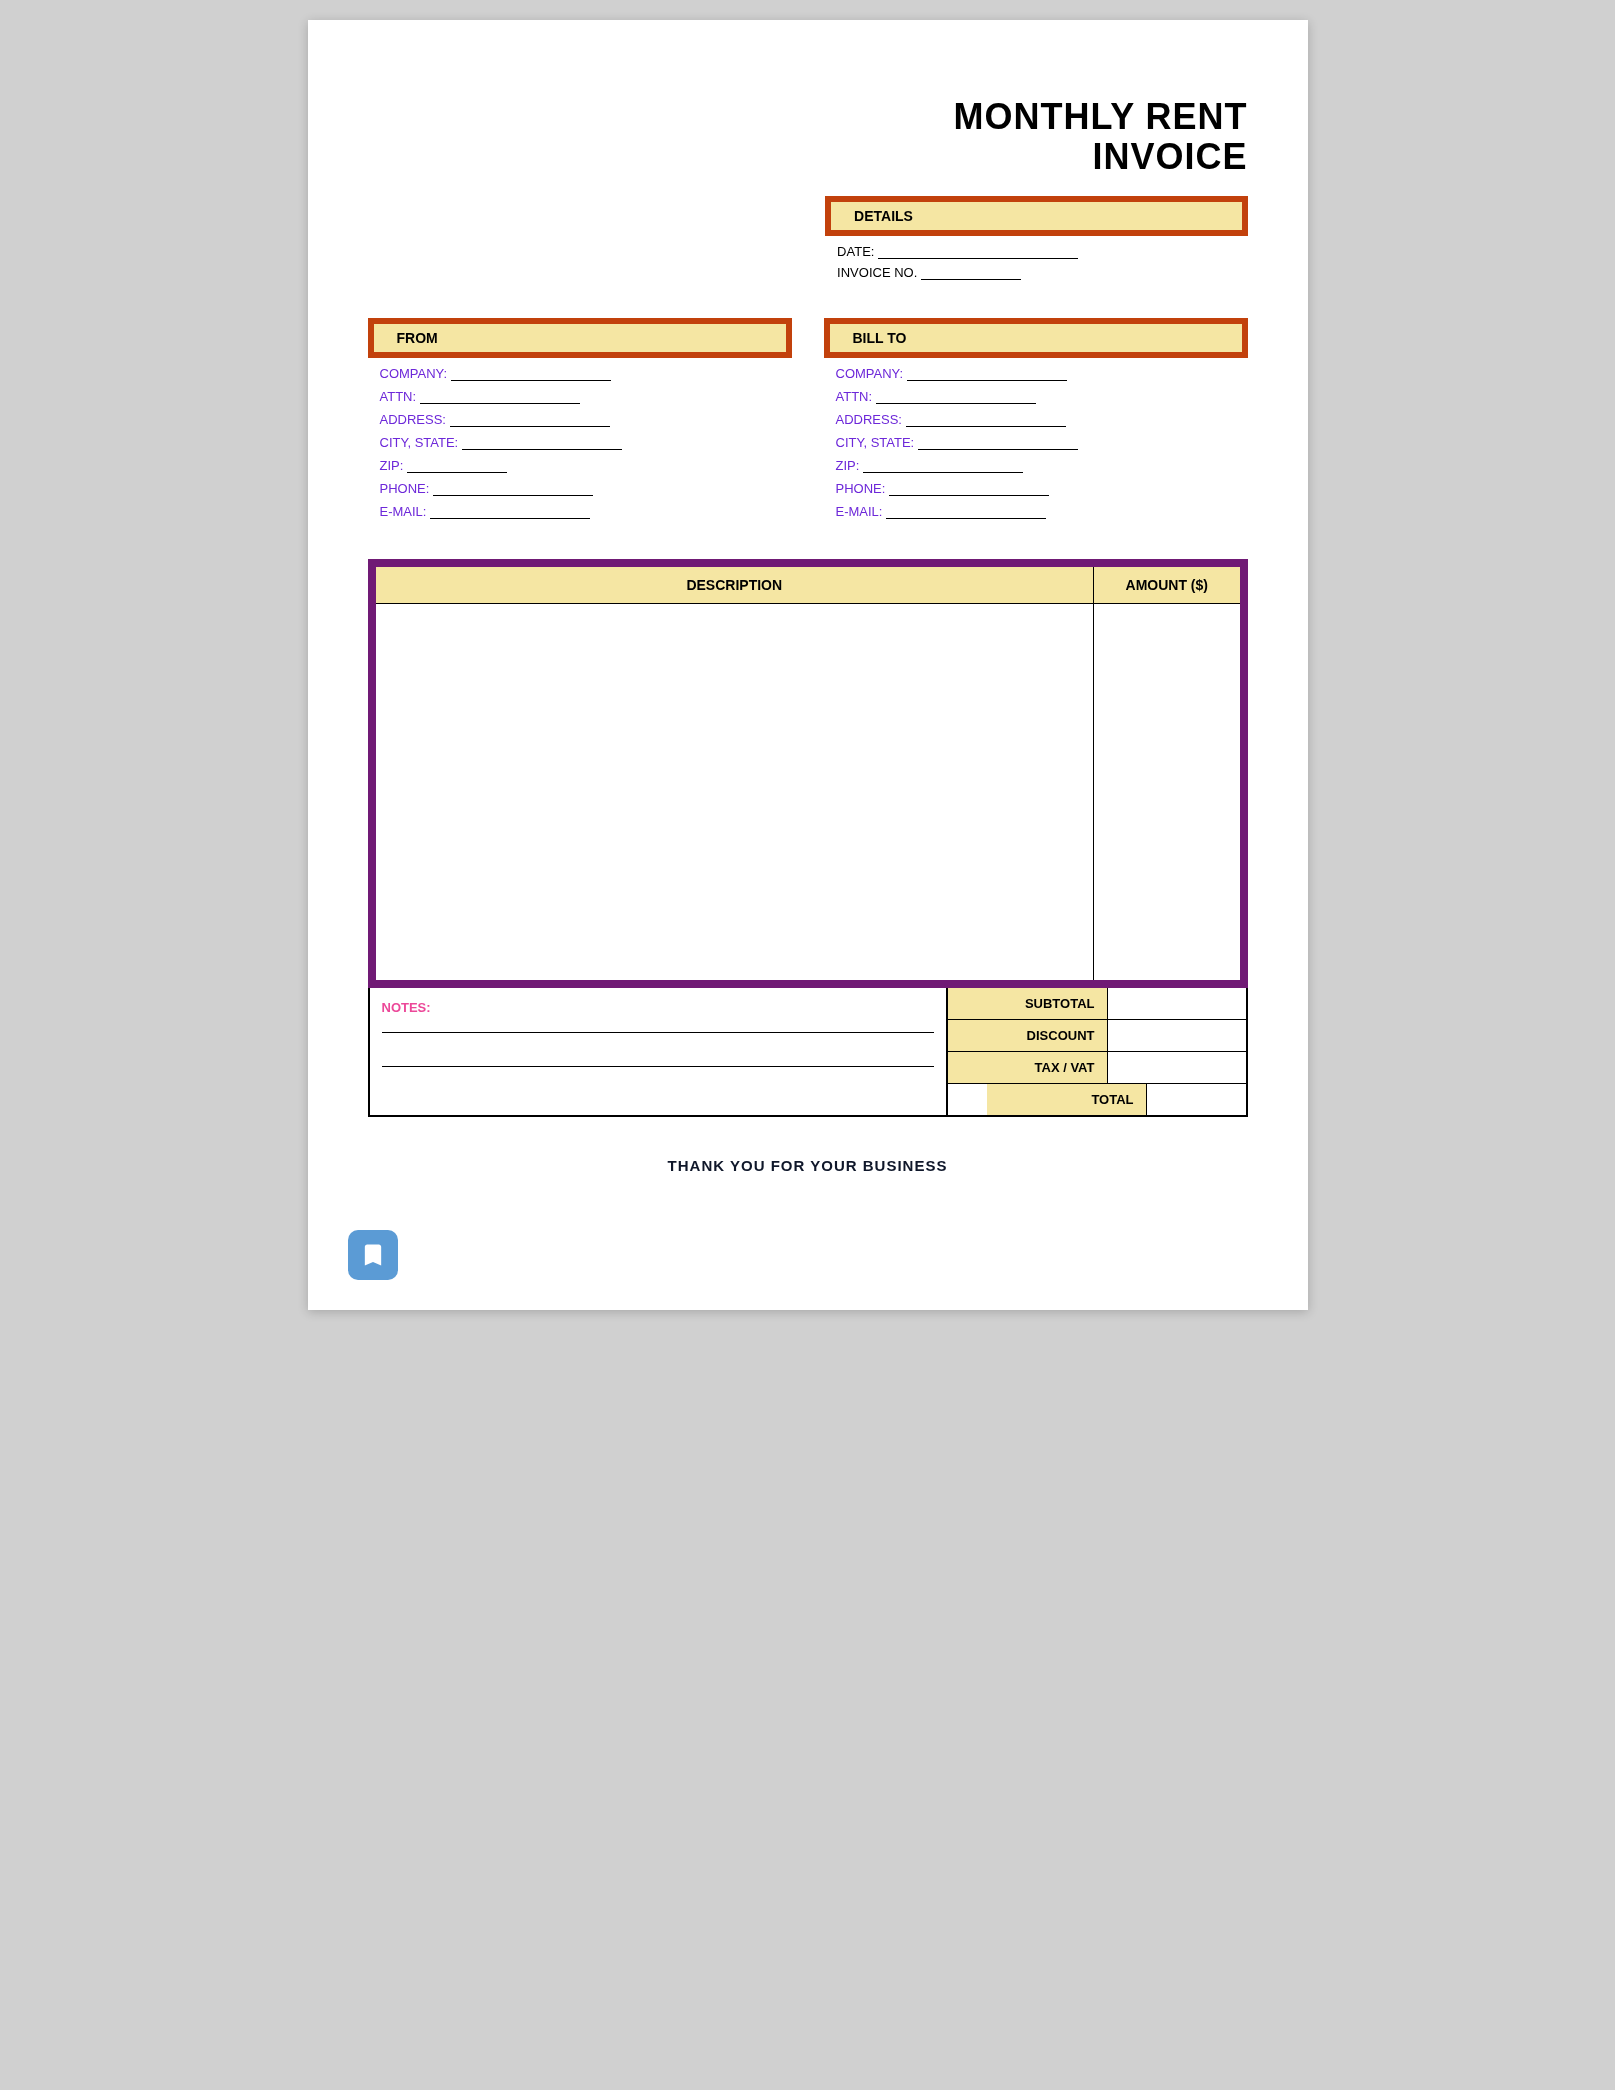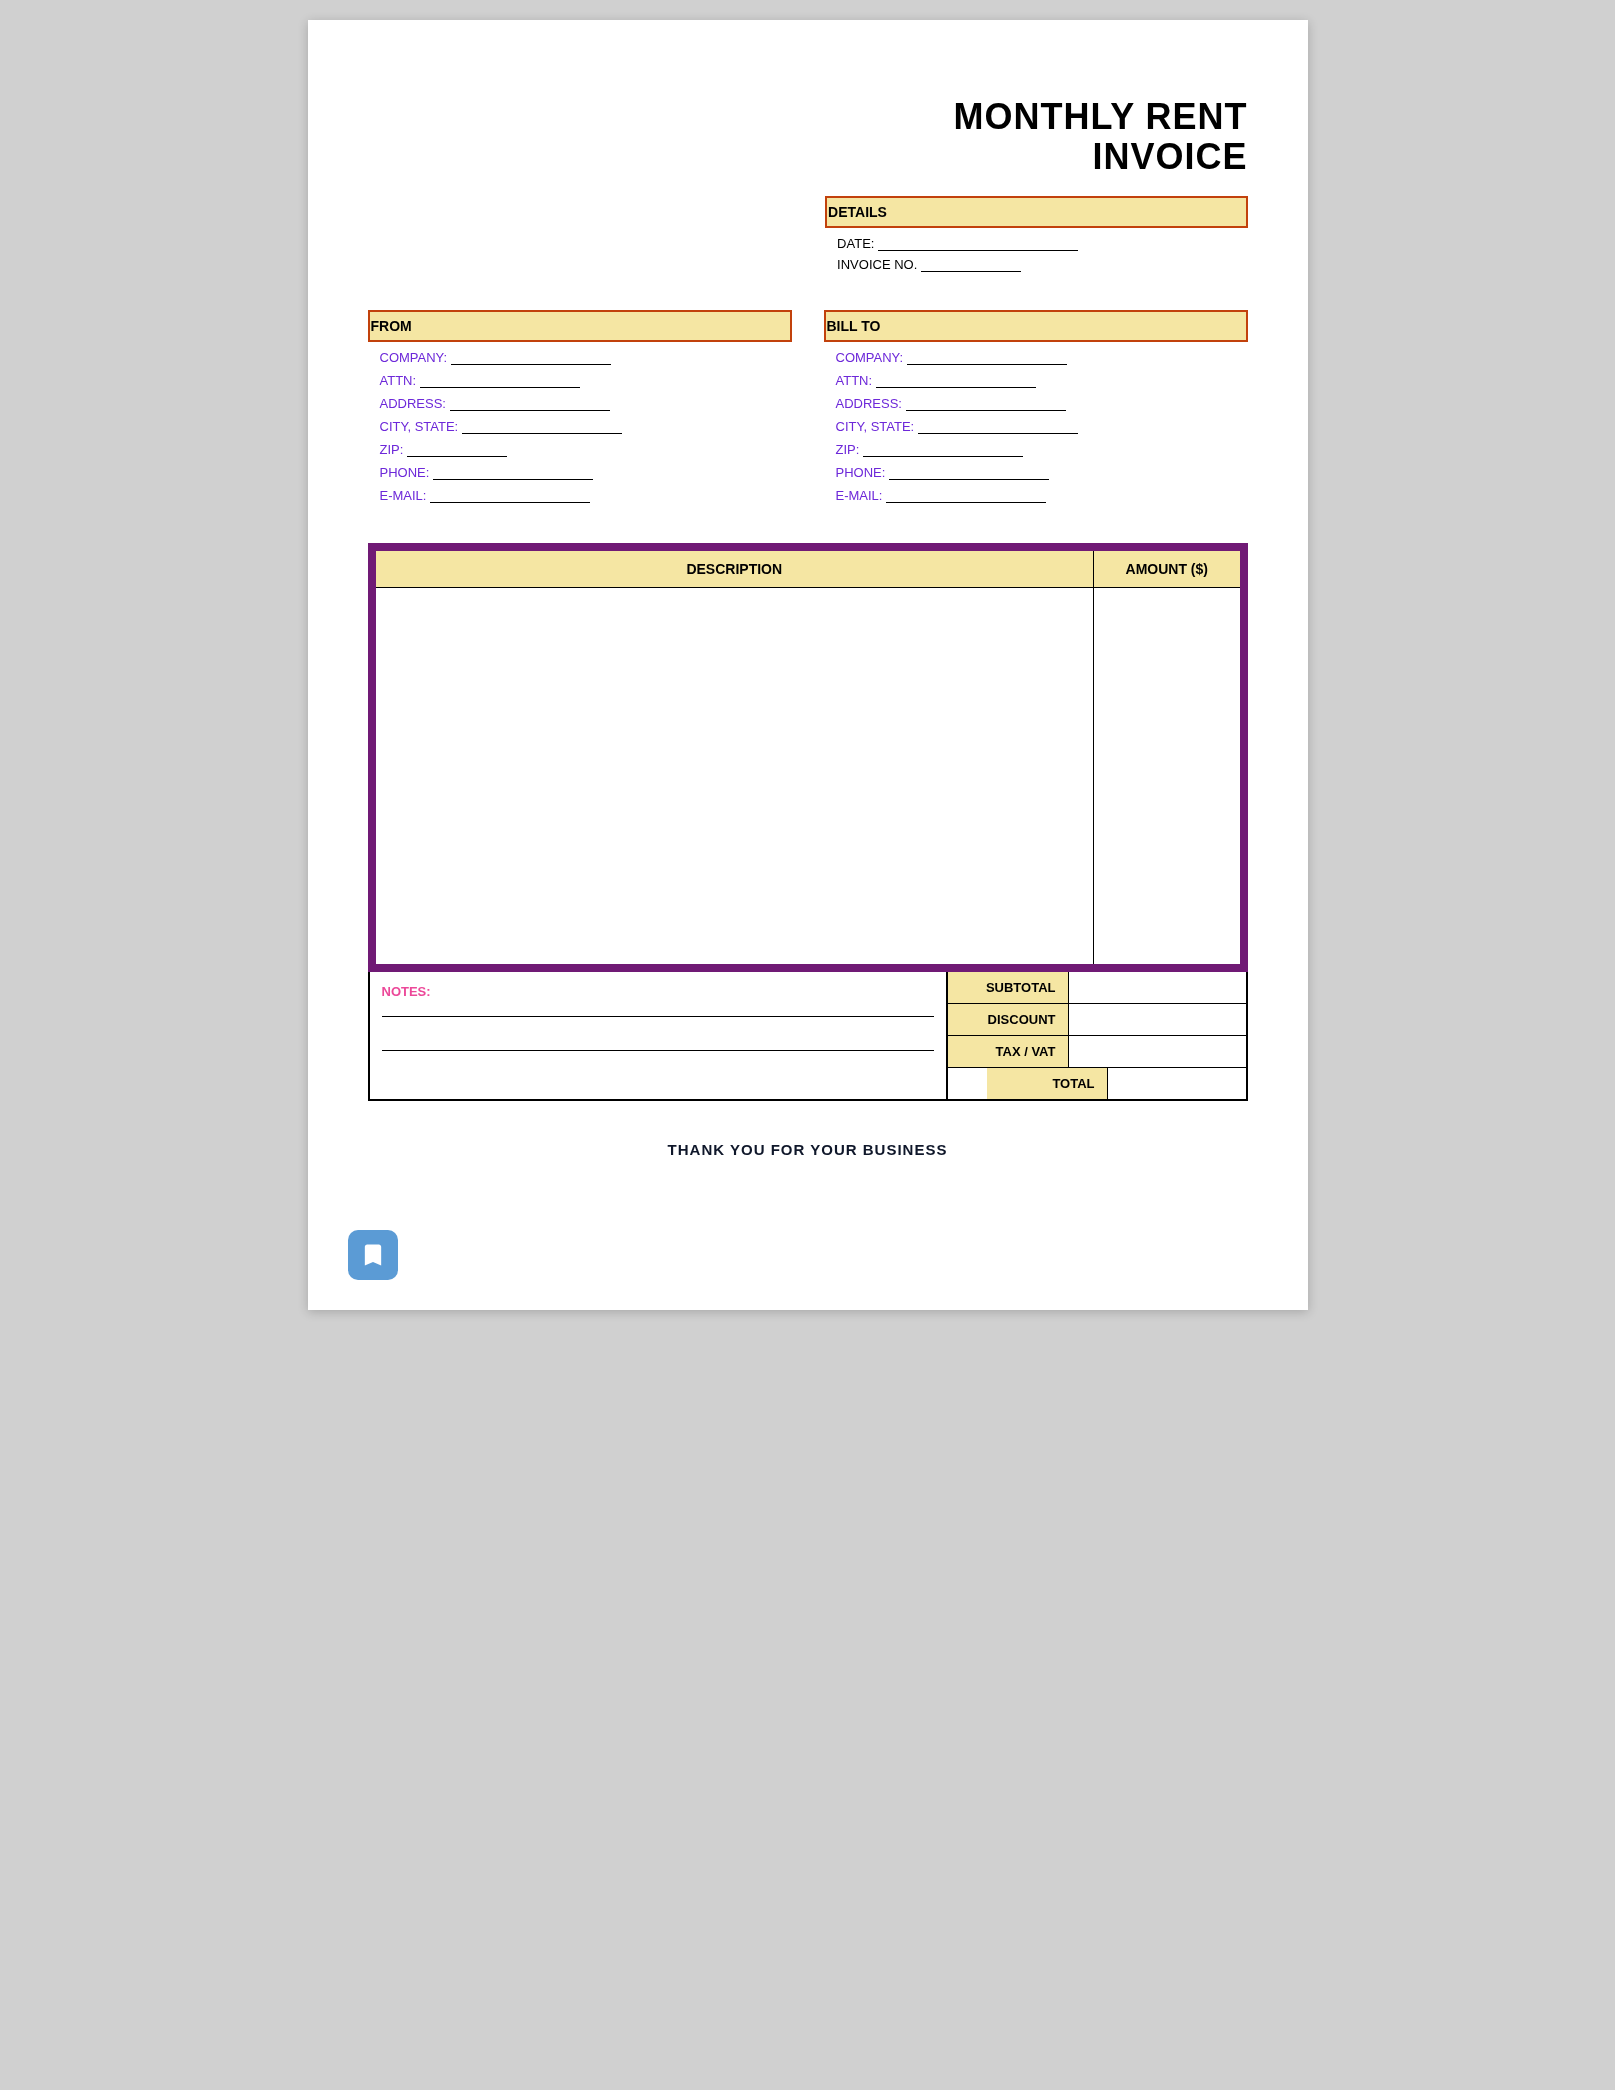--- a/index.html
+++ b/index.html
@@ -44,25 +44,25 @@
 
     
     .details-block {
       width: 48%;
       margin-left: auto;
       margin-bottom: 24px;
     }
 
     .section-header {
       background: #f5e6a3;
-      padding: 6px 1px;
+      padding: 6px 23px;
       font-weight: 700;
       font-size: 14px;
       color: #000;
-      border: 2px solid #c2410c;
+      border: 6px solid #c2410c;
     }
 
     .details-content {
       padding: 8px 12px;
       font-size: 13px;
       color: #000;
     }
 
     .details-content p {
       margin-bottom: 6px;
@@ -195,21 +195,21 @@
       border-bottom: none;
       padding-left: 39px;
     }
 
     .total-label {
       background: #f5e6a3;
       font-weight: 700;
       font-size: 13px;
       padding: 8px 12px;
       text-align: right;
-      width: 121px;
+      width: 160px;
       border-right: 1px solid #000;
       color: #000;
     }
 
     .total-value {
       flex: 1;
       padding: 8px;
       font-size: 13px;
       color: #000;
     }

